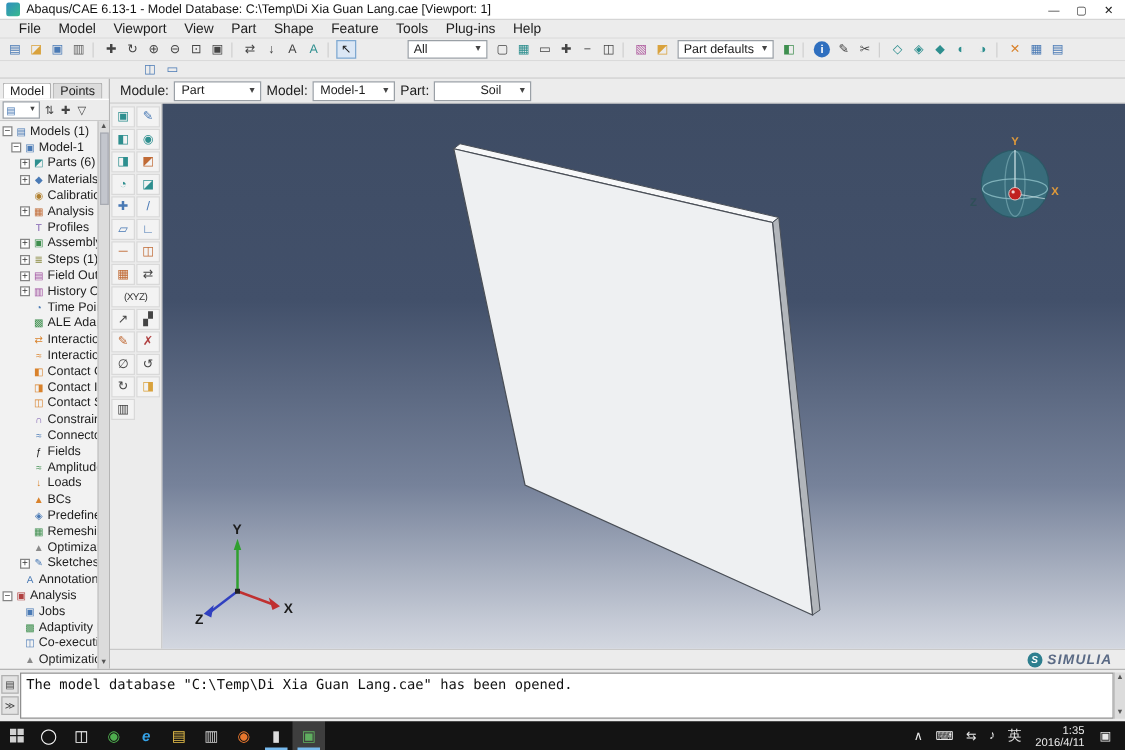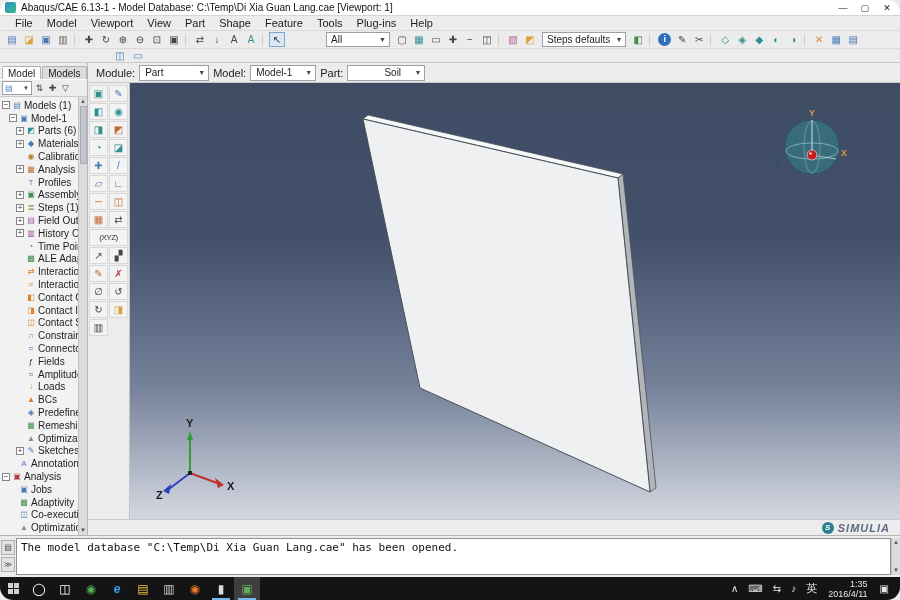--- a/index.html
+++ b/index.html
@@ -1,18 +1,18 @@
 <!DOCTYPE html>
 <html><head>
 <meta charset="utf-8">
 <style>
   * { box-sizing: border-box; margin: 0; padding: 0; }
   html,body { width:900px; height:600px; }
   body { font-family:"Liberation Sans",sans-serif; background:#ececec; }
-  #app { width:900px; height:600px; display:flex; flex-direction:column; overflow:hidden; font-size:11px; color:#1d1d1d; background:#ececec;border-radius:13px; }
+  #app { width:900px; height:600px; display:flex; flex-direction:column; overflow:hidden; font-size:11px; color:#1d1d1d; background:#ececec; }
 
   
   .titlebar { height:16px; background:#ffffff; display:flex; align-items:center; padding:0 2px; border-bottom:1px solid #d5d5d5; flex:none; }
   .app-icon { width:11px; height:11px; border-radius:2px; background:linear-gradient(135deg,#2f8fbf,#39b98e); margin:0 5px 0 3px; flex:none; }
   .title-text { flex:1; font-size:10px; white-space:nowrap; overflow:hidden; color:#111; }
   .win-controls { display:flex; flex:none; }
   .win-btn { width:22px; height:14px; text-align:center; line-height:14px; font-size:9px; color:#333; }
   .win-btn.close { color:#222; }
 
   
@@ -160,21 +160,21 @@
         <span class="tb-icon" style="color: rgb(46, 143, 143);">▦</span>
         <span class="tb-icon" style="color: rgb(68, 68, 68);">▭</span>
         <span class="tb-icon" style="color: rgb(68, 68, 68);">✚</span>
         <span class="tb-icon" style="color: rgb(68, 68, 68);">−</span>
         <span class="tb-icon" style="color: rgb(68, 68, 68);">◫</span>
         <span class="tb-sep"></span>
         <span class="tb-icon" style="color: rgb(176, 95, 160);">▧</span>
         <span class="tb-icon" style="color: rgb(217, 162, 60);">◩</span>
       </span>
     <span class="tb-combo" style="min-width:76px;">
-      <span>Steps defaults</span>
+      <span>Part defaults</span>
       <span class="caret">▼</span>
     </span>
     <span style="display:flex;align-items:center;gap:1px;">
         <span class="tb-icon" style="color: rgb(63, 143, 79);">◧</span>
         <span class="tb-sep"></span>
         <span class="tb-icon round" style="color: rgb(255, 255, 255); background: rgb(47, 111, 191);">i</span>
         <span class="tb-icon" style="color: rgb(68, 68, 68);">✎</span>
         <span class="tb-icon" style="color: rgb(68, 68, 68);">✂</span>
         <span class="tb-sep"></span>
         <span class="tb-icon" style="color: rgb(46, 143, 143);">◇</span>
@@ -194,21 +194,21 @@
         <span class="tb-icon" style="color: rgb(74, 122, 181);">◫</span>
         <span class="tb-icon" style="color: rgb(74, 122, 181);">▭</span>
       </span>
   </div>
 
   <div class="main-row">
 
     <div class="left-panel">
       <div class="tree-tabs">
           <span class="tree-tab active">Model</span>
-          <span class="tree-tab">Models</span>
+          <span class="tree-tab">Points</span>
         </div>
       <div class="tree-toolbar">
         <span class="tree-combo">
           <span>▤</span>
           <span class="caret">▼</span>
         </span>
         <span style="display:flex;">
             <span class="tree-btn">⇅</span>
             <span class="tree-btn">✚</span>
             <span class="tree-btn">▽</span>

